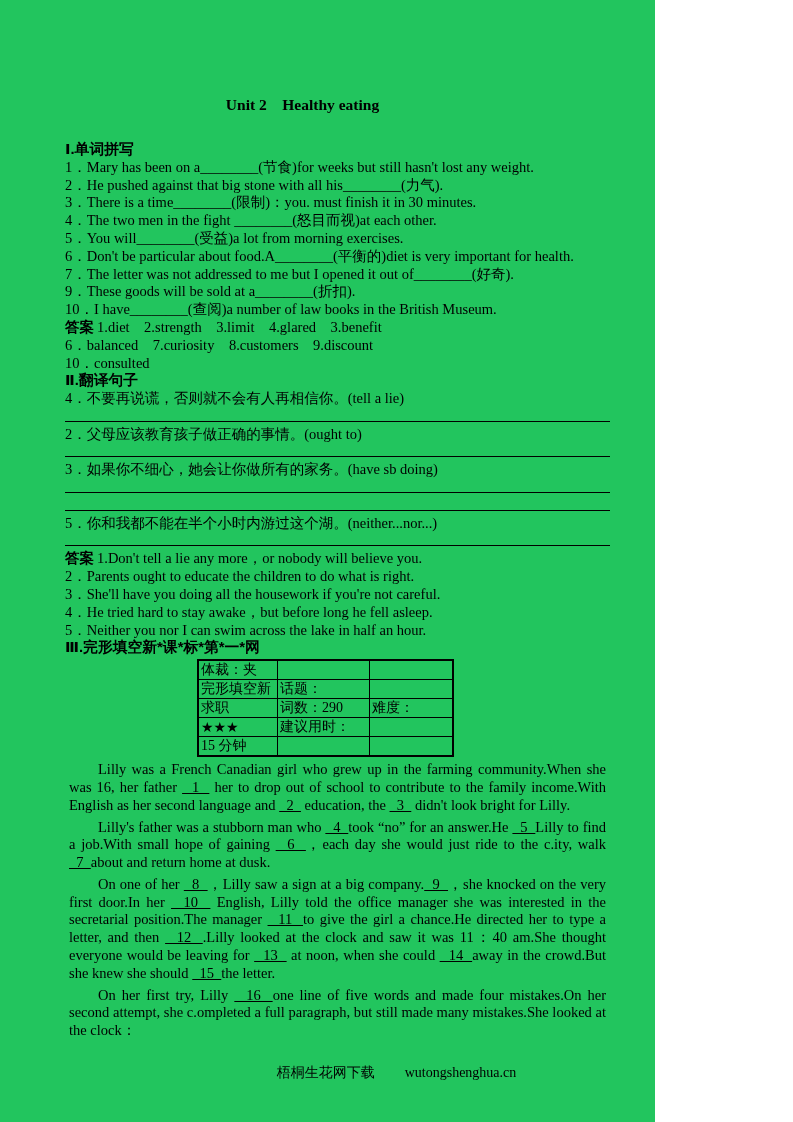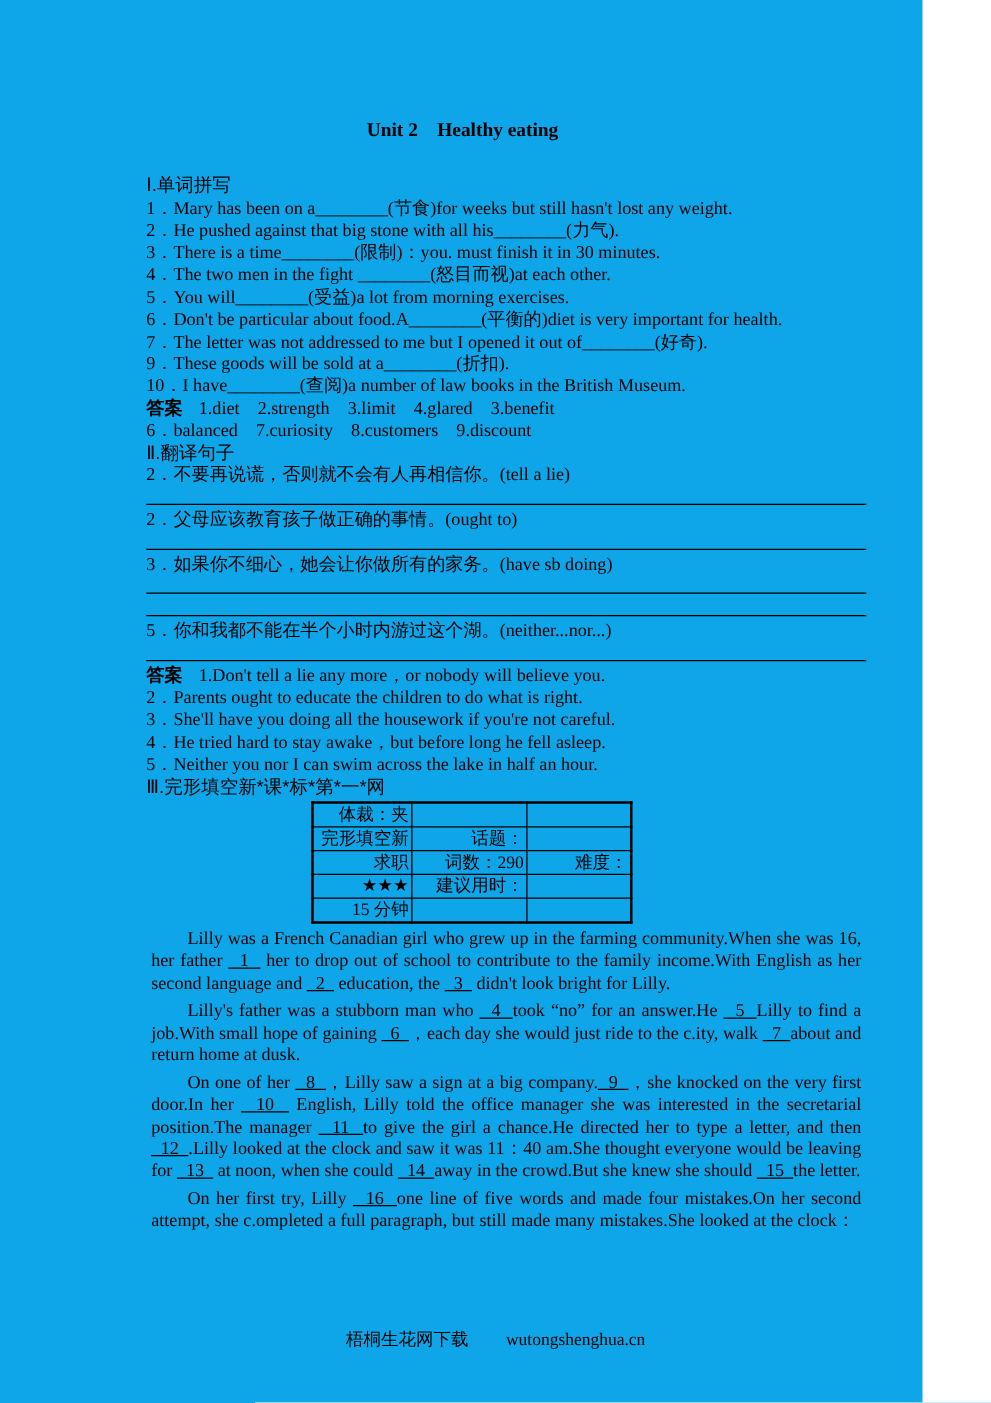--- a/index.html
+++ b/index.html
@@ -1,41 +1,41 @@
 <!DOCTYPE html>
 <html><head>
 <meta charset="utf-8">
 <style>
   html,body { margin:0; padding:0; background:#ffffff; }
   .page {
-    position:relative; width:738px; height:1122px; background:#0ea5e9;
+    position:relative; width:655px; height:1122px; background:#22c55e;
     font-family:"Liberation Serif","DejaVu Serif",serif;
     font-size:14.5px; color:#000; box-sizing:border-box;
-    padding:95px 45px 0 117px; overflow:hidden;
+    padding:95px 45px 0 65px; overflow:hidden;
   }
   .title {
     text-align:center; font-weight:bold; font-size:15.5px;
     line-height:20px; margin:0 70px 26px 0; white-space:pre;
   }
   .heading {
     font-family:"Liberation Sans","DejaVu Sans",sans-serif;
-    font-weight:normal; font-size:14.8px; line-height:17.8px; white-space:nowrap;
+    font-weight:bold; font-size:14.8px; line-height:17.8px; white-space:nowrap;
   }
   .line { line-height:17.8px; height:17.8px; white-space:pre; }
   .ans-label {
     font-family:"Liberation Sans","DejaVu Sans",sans-serif;
-    font-weight:bold; margin-right:13px;
+    font-weight:bold; margin-right:3px;
   }
   .rule { height:12.8px; border-bottom:1px solid #000; margin-bottom:4px; }
   .info-table {
     border-collapse:collapse; border:2px solid #000;
     margin:2px 0 4px 132px; table-layout:fixed;
   }
   .info-table td {
-    border:1px solid #000; text-align:right; vertical-align:middle;
+    border:1px solid #000; text-align:left; vertical-align:middle;
     font-size:14px; height:17.6px; padding:0 2px; overflow:hidden; white-space:nowrap;
   }
   .col1 { width:74px; } .col2 { width:87px; } .col3 { width:78px; }
   .para {
     margin:4px; text-align:justify; text-indent:2em; line-height:17.8px;
   }
   .para-block { margin-top:3px; }
   .blank { white-space:pre; }
   .footer {
     position:absolute; top:1064px; left:0; width:793px;
@@ -55,23 +55,24 @@
   <div class="line">2．He pushed against that big stone with all his________(力气).</div>
   <div class="line">3．There is a time________(限制)：you. must finish it in 30 minutes.</div>
   <div class="line">4．The two men in the fight ________(怒目而视)at each other.</div>
   <div class="line">5．You will________(受益)a lot from morning exercises.</div>
   <div class="line">6．Don't be particular about food.A________(平衡的)diet is very important for health.</div>
   <div class="line">7．The letter was not addressed to me but I opened it out of________(好奇).</div>
   <div class="line">9．These goods will be sold at a________(折扣).</div>
   <div class="line">10．I have________(查阅)a number of law books in the British Museum.</div>
   <div class="line"><span class="ans-label">答案</span><span>1.diet　2.strength　3.limit　4.glared　3.benefit</span></div>
   <div class="line">6．balanced　7.curiosity　8.customers　9.discount</div>
+  <div class="line">10．consulted</div>
 
   <div class="heading">Ⅱ.翻译句子</div>
-  <div class="line">2．不要再说谎，否则就不会有人再相信你。(tell a lie)</div>
+  <div class="line">4．不要再说谎，否则就不会有人再相信你。(tell a lie)</div>
   <div class="rule"></div>
   <div class="line">2．父母应该教育孩子做正确的事情。(ought to)</div>
   <div class="rule"></div>
   <div class="line">3．如果你不细心，她会让你做所有的家务。(have sb doing)</div>
   <div class="rule"></div>
   <div class="rule"></div>
   <div class="line">5．你和我都不能在半个小时内游过这个湖。(neither...nor...)</div>
   <div class="rule"></div>
   <div class="line"><span class="ans-label">答案</span><span>1.Don't tell a lie any more，or nobody will believe you.</span></div>
   <div class="line">2．Parents ought to educate the children to do what is right.</div>

